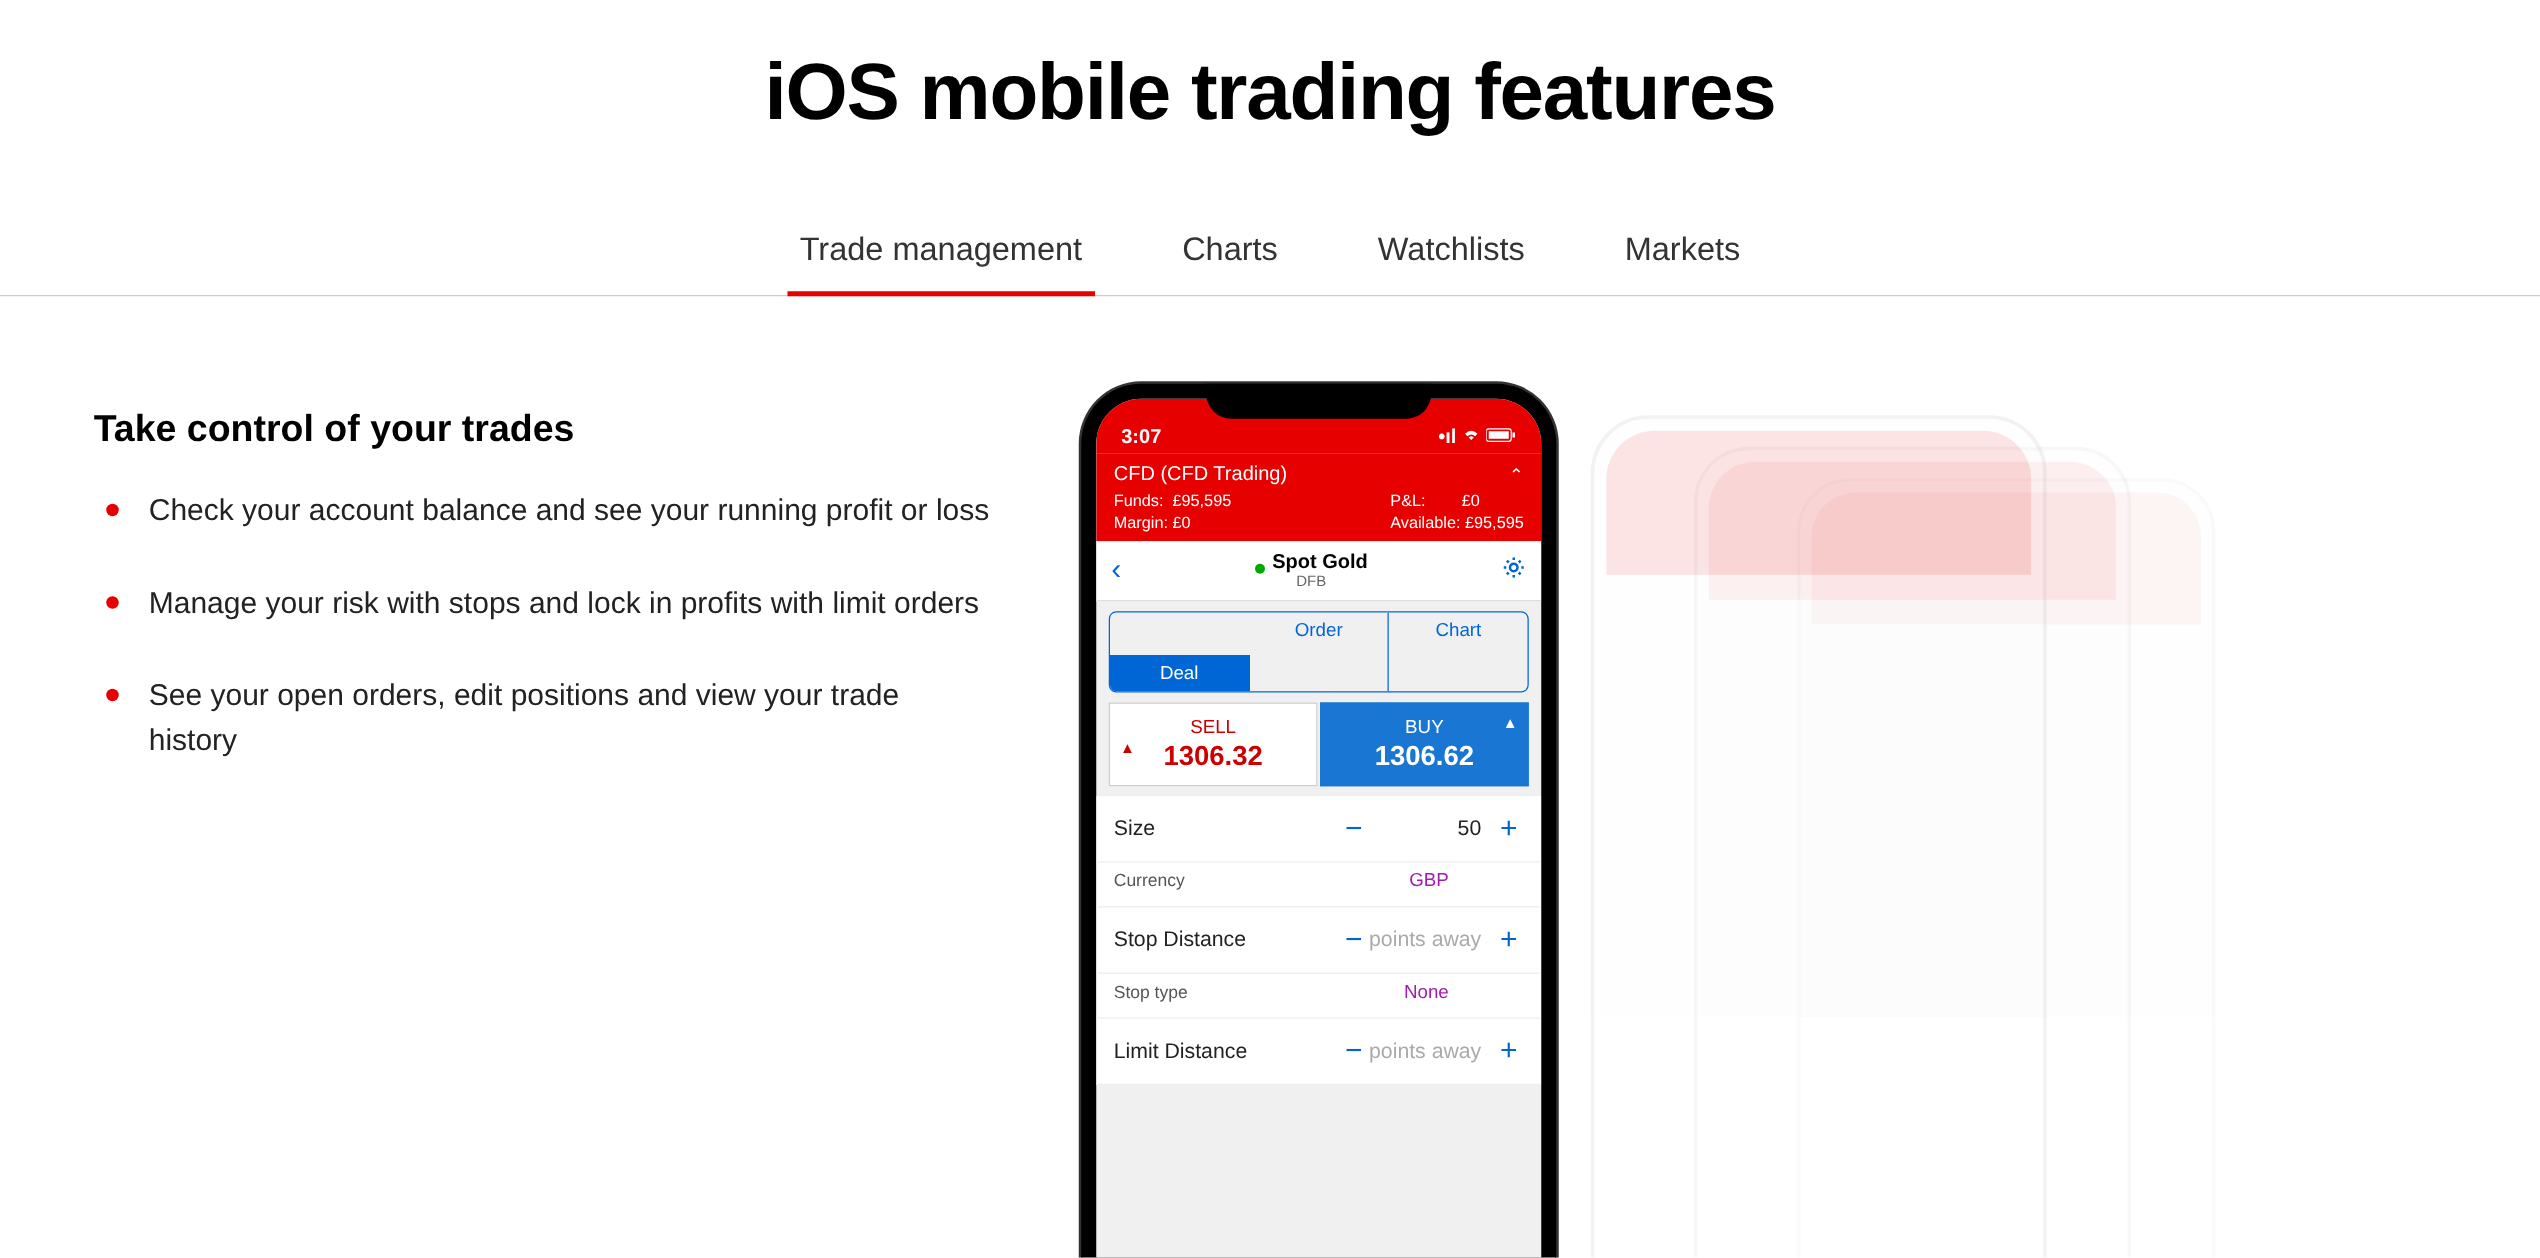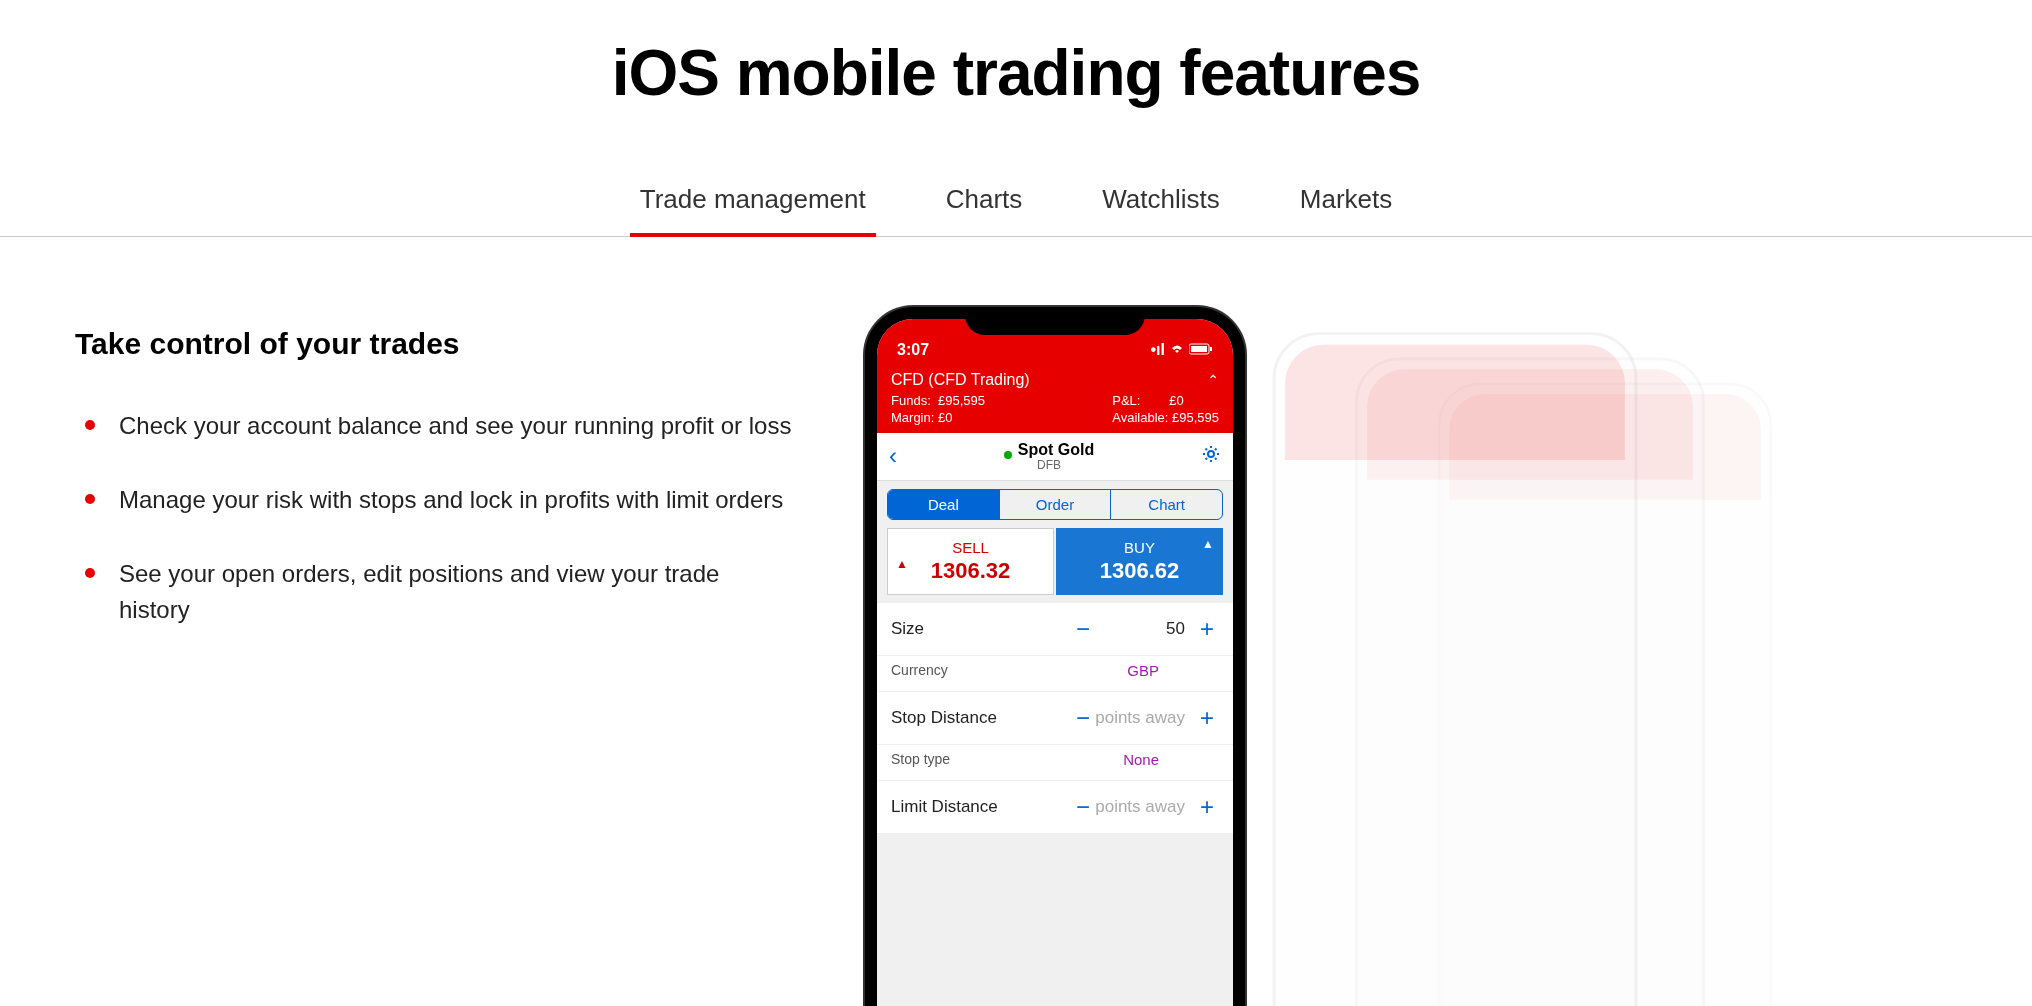--- a/index.html
+++ b/index.html
@@ -4,21 +4,21 @@
 <style>
 * { margin: 0; padding: 0; box-sizing: border-box; }
 body { font-family: -apple-system, BlinkMacSystemFont, 'Segoe UI', Arial, sans-serif; background: #fff; color: #000; }
 .container { width: 2032px; height: 1006px; position: relative; overflow: hidden; }
 .page-title { font-size: 64px; font-weight: 800; text-align: center; padding-top: 36px; letter-spacing: -1px; }
 .tabs { display: flex; justify-content: center; gap: 60px; margin-top: 60px; border-bottom: 1px solid #ccc; }
 .tab { font-size: 26px; color: #333; padding: 14px 10px 18px; cursor: pointer; border-bottom: 4px solid transparent; margin-bottom: -1px; }
 .tab.active { border-bottom-color: #e60000; font-weight: 500; }
 .content { display: flex; padding: 70px 75px 0; gap: 40px; }
 .left { flex: 0 0 720px; padding-top: 20px; }
-.section-title { font-size: 30px; font-weight: 800; margin-bottom: 47px; }
+.section-title { font-size: 30px; font-weight: 800; margin-bottom: 30px; }
 .bullets { list-style: none; }
 .bullets li { position: relative; padding-left: 44px; font-size: 24px; line-height: 1.5; margin-bottom: 38px; color: #222; }
 .bullets li::before { content: ''; position: absolute; left: 10px; top: 12px; width: 10px; height: 10px; border-radius: 50%; background: #e60000; }
 .right { flex: 1; position: relative; display: flex; justify-content: flex-start; padding-left: 30px; }
 
 
 .phone-stack { position: relative; }
 .phone { width: 380px; height: 760px; background: #000; border-radius: 48px; padding: 12px; position: relative; box-shadow: 0 0 0 2px #333; }
 .screen { width: 100%; height: 100%; background: #f0f0f0; border-radius: 36px; overflow: hidden; position: relative; }
 .notch { position: absolute; top: 0; left: 50%; transform: translateX(-50%); width: 180px; height: 28px; background: #000; border-radius: 0 0 20px 20px; z-index: 10; }
@@ -34,21 +34,21 @@
 .titlebar { background: #fff; display: flex; align-items: center; justify-content: space-between; padding: 8px 12px; border-bottom: 1px solid #ddd; }
 .back-chev { color: #0066d6; font-size: 24px; font-weight: 300; }
 .title-center { text-align: center; line-height: 1.1; }
 .inst-name { font-size: 16px; font-weight: 600; display: flex; align-items: flex-end; justify-content: center; gap: 6px; }
 .green-dot { width: 8px; height: 8px; background: #0a0; border-radius: 50%; display: inline-block; }
 .inst-sub { font-size: 12px; color: #666; }
 .gear { color: #0066d6; font-size: 18px; }
 .segbar { display: flex; margin: 8px 10px; border: 1px solid #0066d6; border-radius: 6px; overflow: hidden; }
 .seg { flex: 1; text-align: center; padding: 6px 0; font-size: 15px; color: #0066d6; border-right: 1px solid #0066d6; }
 .seg:last-child { border-right: none; }
-.seg.active { background: #0066d6; color: #fff; }
+.seg.active { background: #0066d6; color: #fff; margin-top: 34px; }
 .prices { display: flex; margin: 8px 10px 0; gap: 2px; }
 .price-box { flex: 1; text-align: center; padding: 10px 0; border: 1px solid #ccc; position: relative; }
 .price-box.sell { background: #fff; color: #c00; }
 .price-box.buy { background: #1976d2; color: #fff; border-color: #1976d2; }
 .price-label { font-size: 15px; font-weight: 500; }
 .price-val { font-size: 22px; font-weight: 700; margin-top: 2px; }
 .tri { position: absolute; top: 8px; font-size: 12px; }
 .tri.left { left: 8px; color: #c00; }
 .tri.right { right: 8px; color: #fff; }
 .rows { background: #fff; margin-top: 8px; }

